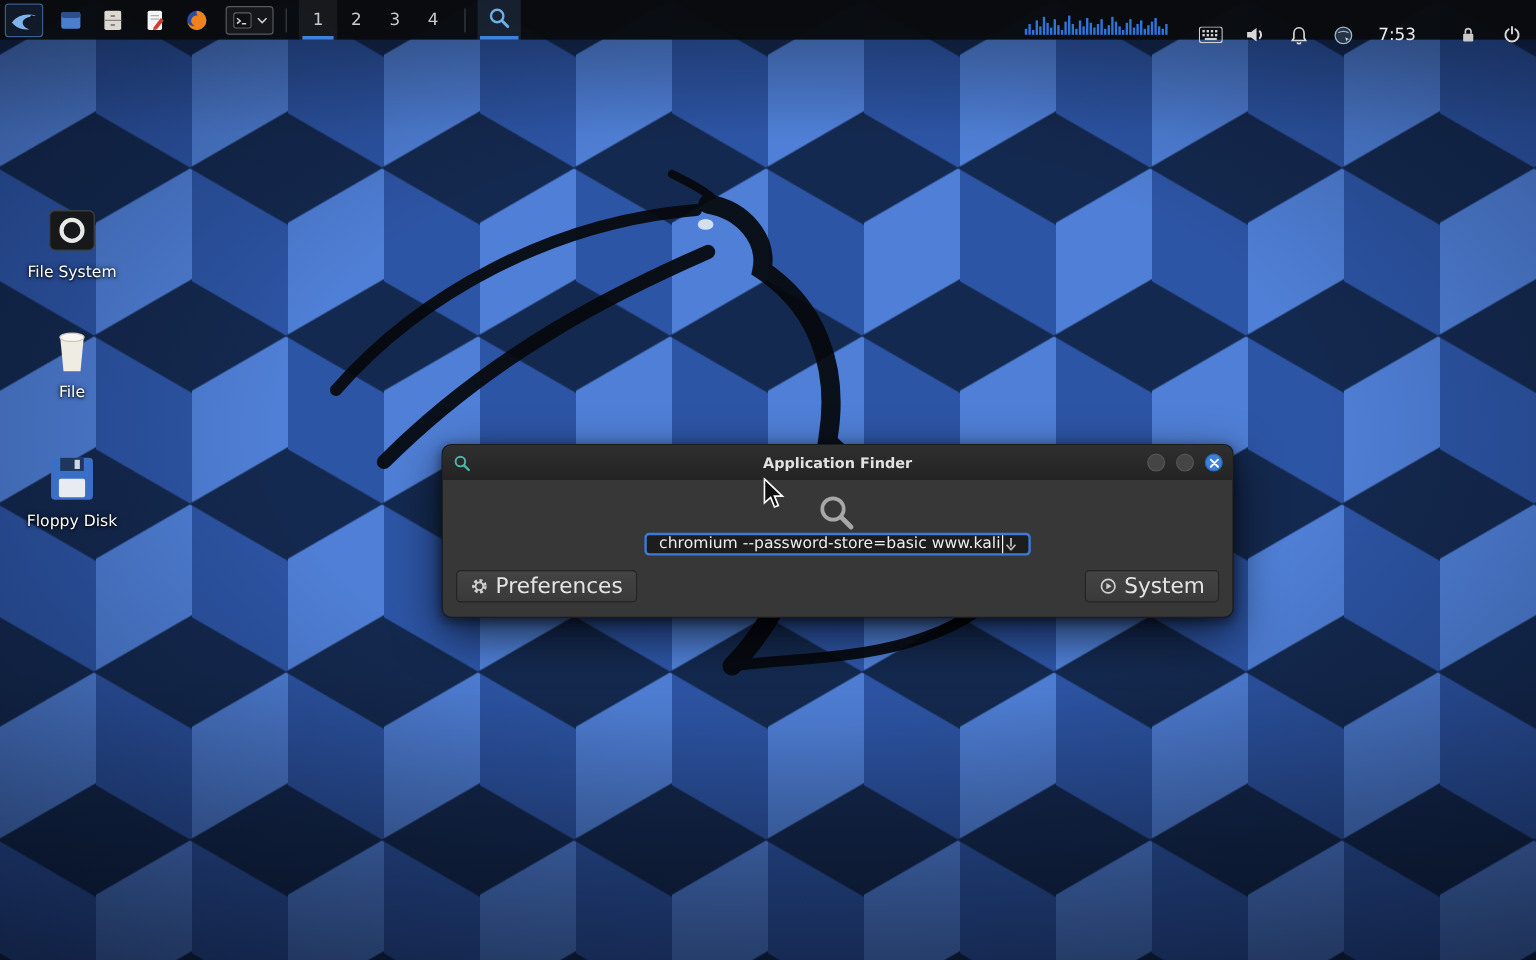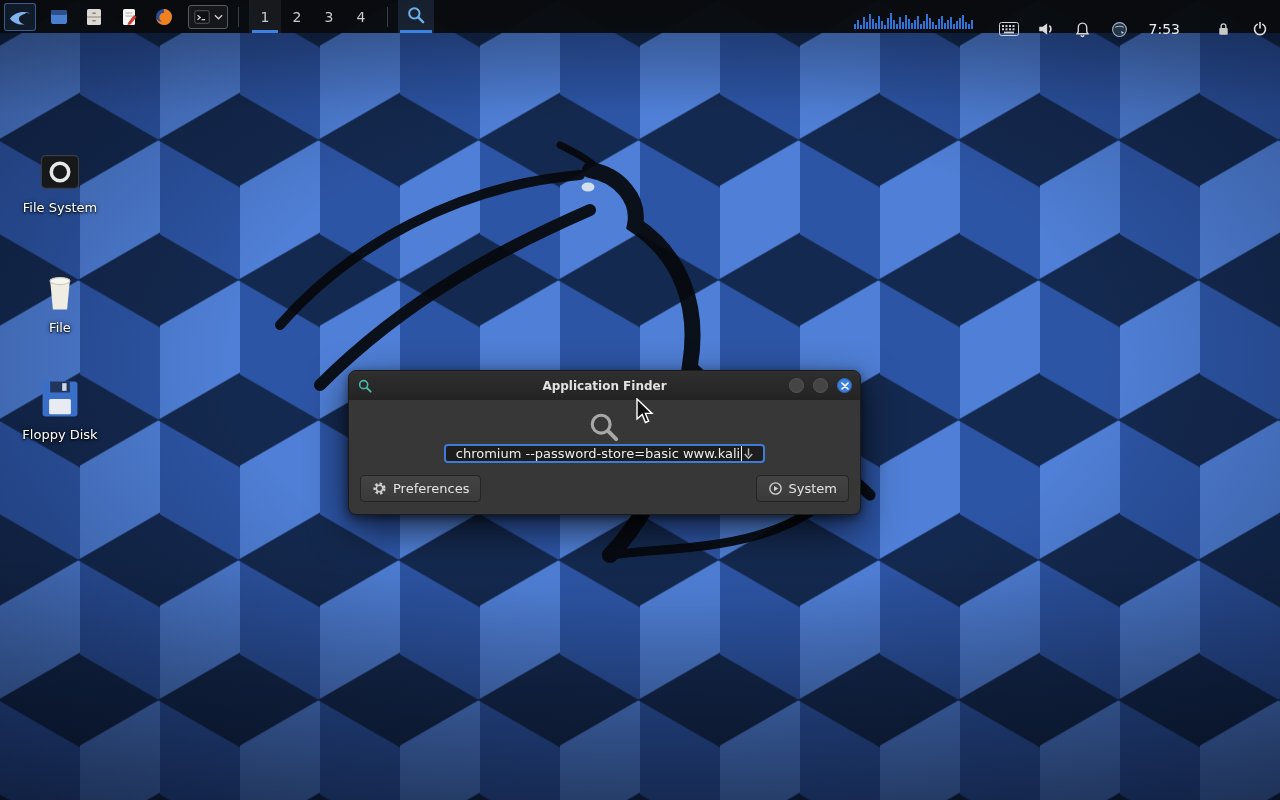--- a/index.html
+++ b/index.html
@@ -48,42 +48,42 @@
   .task::after { content:""; position:absolute; left:2px; right:2px; bottom:0; height:3px; background:#3e82e0; }
   .p-flex { flex:1; }
   .viz { display:flex; align-items:flex-end; gap:1px; height:24px; margin-right:26px; }
   .viz-bar { width:2px; background:#2f74d8; }
   .status { display:flex; align-items:center; gap:17px; margin-right:10px;margin-top:25px; }
   .status .pbtn { width:20px; height:20px; }
   .clock { font-size:14px; color:#ececec; margin:0 2px; cursor:default; }
   .gap-l { margin-left:14px; }
 
   
-  .finder { position:absolute; left:348px; top:370px; width:513px; border-radius:8px;
+  .finder { position:absolute; left:368px; top:370px; width:660px; border-radius:8px;
     background:#373737; border:1px solid #1b1b1b;
     box-shadow:0 14px 38px rgba(0,0,0,.65), 0 3px 10px rgba(0,0,0,.5); z-index:30; }
   .titlebar { position:relative; height:29px; background:linear-gradient(#2f2f2f,#232323);
     border-radius:8px 8px 0 0; display:flex; align-items:center; padding:0 8px; }
   .t-title { position:absolute; left:0; right:0; text-align:center; font-size:12px; font-weight:bold; color:#e2e2e2; pointer-events:none; }
   .t-btns { margin-left:auto; display:flex; gap:9px; z-index:2; }
   .tb { width:15px; height:15px; border-radius:50%; border:1px solid #555; background:#454545; padding:0; cursor:pointer; display:flex; align-items:center; justify-content:center; }
   .tb.close { background:#3b7fe0; border-color:#2f66b8; }
   .f-body { padding:10px 11px 12px 11px; }
   .f-row { display:flex; align-items:center;flex-direction:column; }
   .big-mag { flex:none; margin:0 8px 0 6px; }
   .f-input { flex:1; height:30px; background:#1d1d1d; border:2px solid #3d7bd8; border-radius:4px;
     display:flex; align-items:center; padding:0 8px 0 10px; color:#ececec; font-size:13px; cursor:text; }
   .f-text { white-space:nowrap; overflow:hidden; }
   .caret { flex:none; width:1px; height:15px; background:#fff; margin-left:1px; animation:blink 1.1s steps(1) infinite; }
   @keyframes blink { 50% { opacity:0; } }
   .arrow-down { margin-left:auto; flex:none; cursor:pointer; }
   .f-actions { display:flex; justify-content:space-between; margin-top:12px; }
   .gbtn { display:inline-flex; align-items:center; gap:6px; height:27px; padding:0 11px;
     background:linear-gradient(#434343,#3a3a3a); border:1px solid #242424; border-radius:4px;
-    color:#e4e4e4; font-size:13px; font-family:"DejaVu Sans",sans-serif; cursor:pointer; }
+    color:#e4e4e4; font-size:18px; font-family:"DejaVu Sans",sans-serif; cursor:pointer; }
 
   .cursor { position:absolute; left:636px; top:398px; z-index:50; pointer-events:none; }
 </style>
 </head>
 <body>
 
 <div id="screen">
 
   <div class="wallpaper">
     <svg class="dragon" viewBox="0 0 660 470">
@@ -93,21 +93,21 @@
         <path d="M 300,30 C 320,40 335,48 340,58" stroke-width="7"></path>
         <path d="M 330,55 C 360,60 380,85 375,110 C 420,140 440,190 430,250 C 420,330 390,400 350,440" stroke-width="16"></path>
         <path d="M 430,250 C 480,300 560,330 610,380" stroke-width="11"></path>
         <path d="M 350,440 C 420,430 520,440 590,365" stroke-width="9"></path>
       </g>
       <ellipse cx="328" cy="72" rx="6.5" ry="4.5" fill="#dfe8f0"></ellipse>
     </svg>
     <div class="vignette"></div>
   </div>
 
-  <div class="dicon" style="top:148px">
+  <div class="dicon" style="top:168px">
     <svg width="48" height="48" viewBox="0 0 44 44">
       <rect x="5" y="7" width="34" height="30" rx="4" fill="#17181a" stroke="#3a3d42"></rect>
       <circle cx="22" cy="22" r="8" fill="none" stroke="#e8e8e8" stroke-width="3.2"></circle>
     </svg>
     <div class="dlabel">File System</div>
   </div>
   <div class="dicon" style="top:268px">
     <svg width="48" height="48" viewBox="0 0 44 44">
       <path d="M13 12 L31 12 L28.5 38 L15.5 38 Z" fill="#efece4"></path>
       <ellipse cx="22" cy="12" rx="9.2" ry="3.2" fill="#f8f6f0" stroke="#cfcabc"></ellipse>

